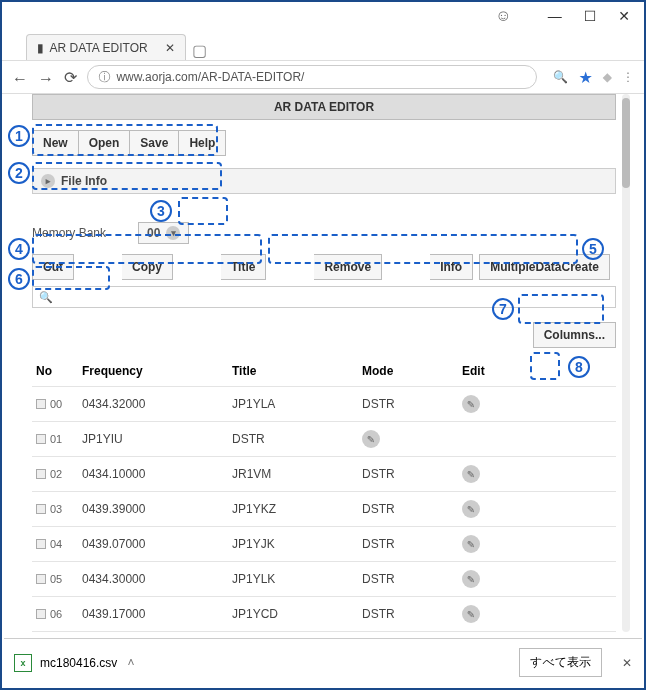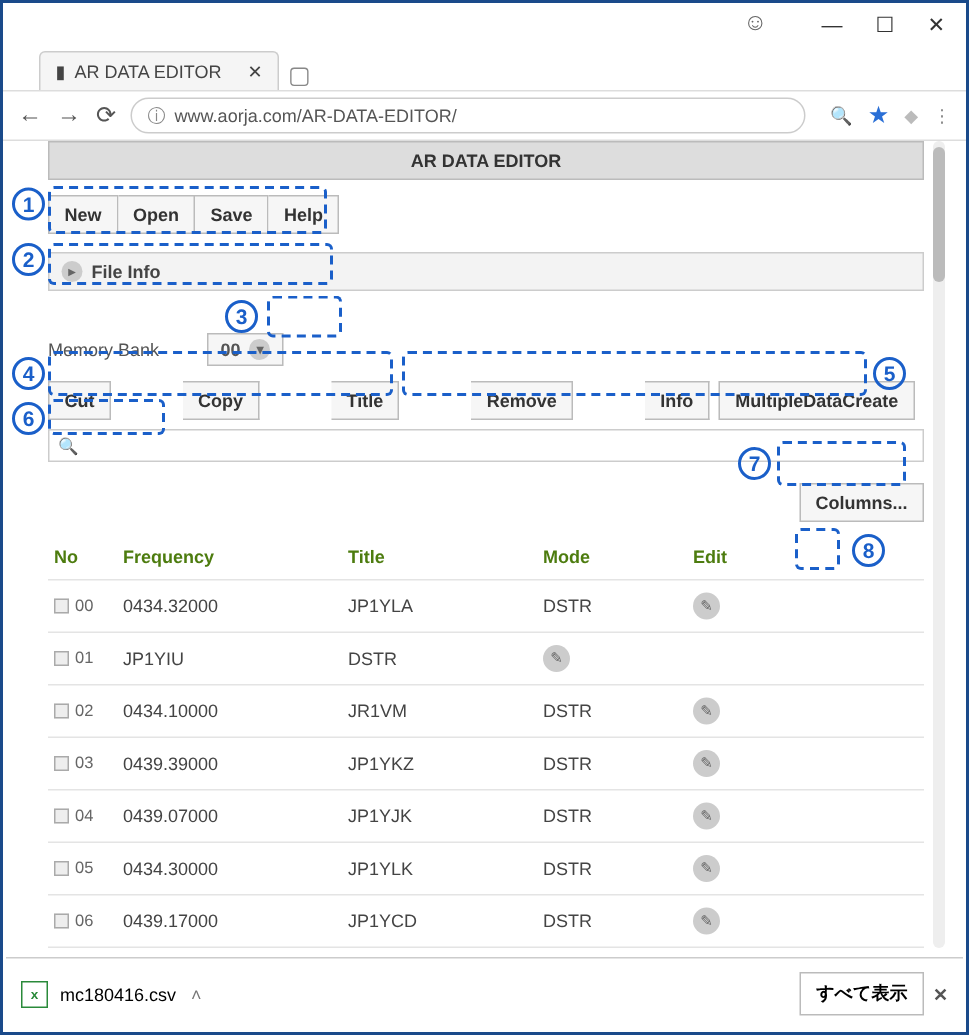--- a/index.html
+++ b/index.html
@@ -139,21 +139,21 @@
   .table {
     margin-top:8px;
   }
   .thead, .trow {
     display:grid;
     grid-template-columns: 46px 150px 130px 100px 60px;
     align-items:center;
     padding: 8px 4px;
     border-bottom:1px solid #e4e4e4;
   }
-  .thead { font-weight:bold; color:#4d7c0f; }
+  .thead { font-weight:bold; color:#000000; }
   .trow { color:#444; }
   .row-chk {
     display:flex; align-items:center; gap:4px; font-size:11px; color:#666;
   }
   .row-chk .box {
     width:10px; height:10px; border:1px solid #aaa; background:#eee;
   }
   .edit-btn {
     width:18px; height:18px; border-radius:50%;
     background:#ccc; display:flex; align-items:center; justify-content:center;
@@ -165,21 +165,21 @@
     border-top:1px solid #ccc; display:flex; align-items:center;
     justify-content:space-between; padding:0 10px; background:#fff;
   }
   .dl-left { display:flex; align-items:center; gap:10px;}
   .dl-file { display:flex; align-items:center; gap:8px; border:0; }
   .xls-icon {
     width:18px; height:18px; background:#fff; border:1px solid #2a8a3a;
     color:#2a8a3a; font-size:9px; font-weight:bold;
     display:flex; align-items:center; justify-content:center;
   }
-  .dl-right { display:flex; align-items:center; gap:6px;font-weight:bold;}
+  .dl-right { display:flex; align-items:center; gap:20px;}
   .show-all { border:1px solid #bbb; padding:5px 10px; font-size:12px;}
   
   .callout {
     position:absolute;
     border:2.5px dashed #1a5fc9;
     border-radius:4px;
     pointer-events:none;
   }
   .num {
     position:absolute;

